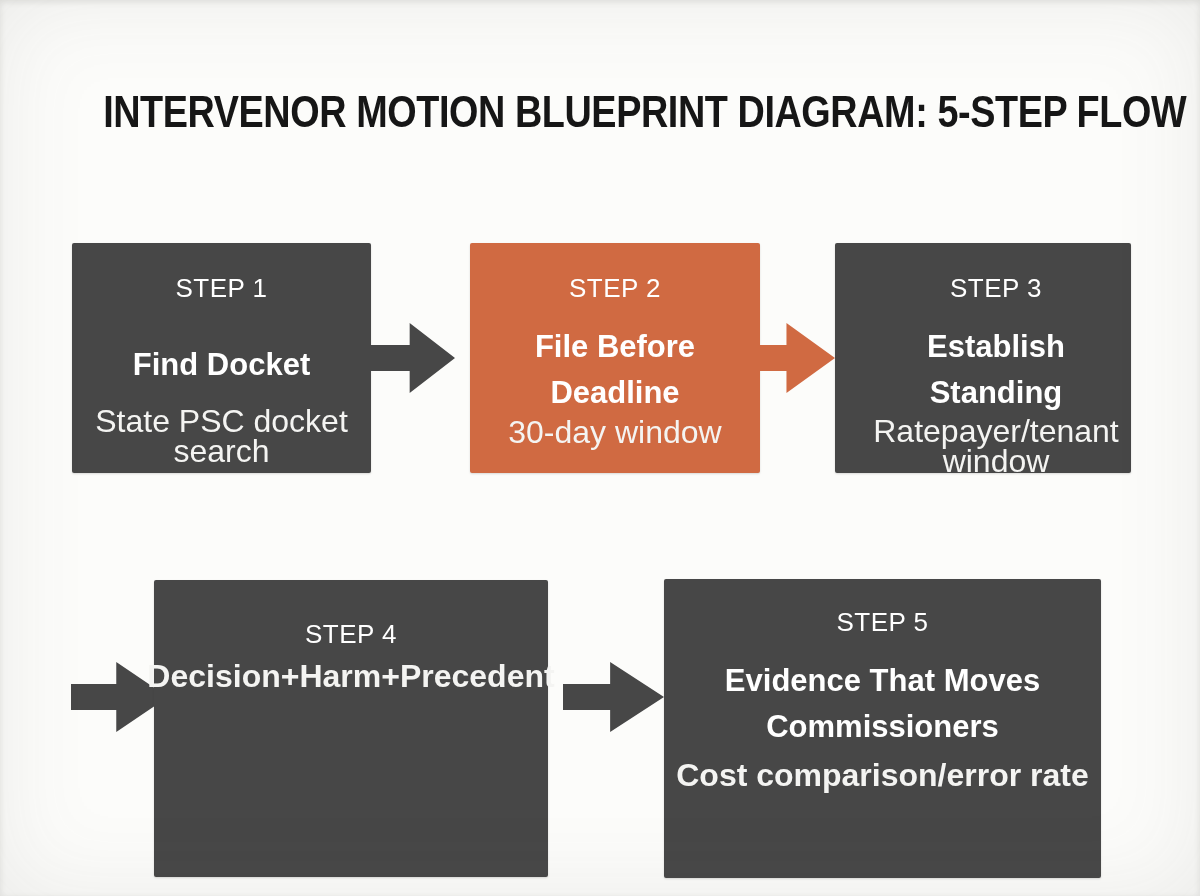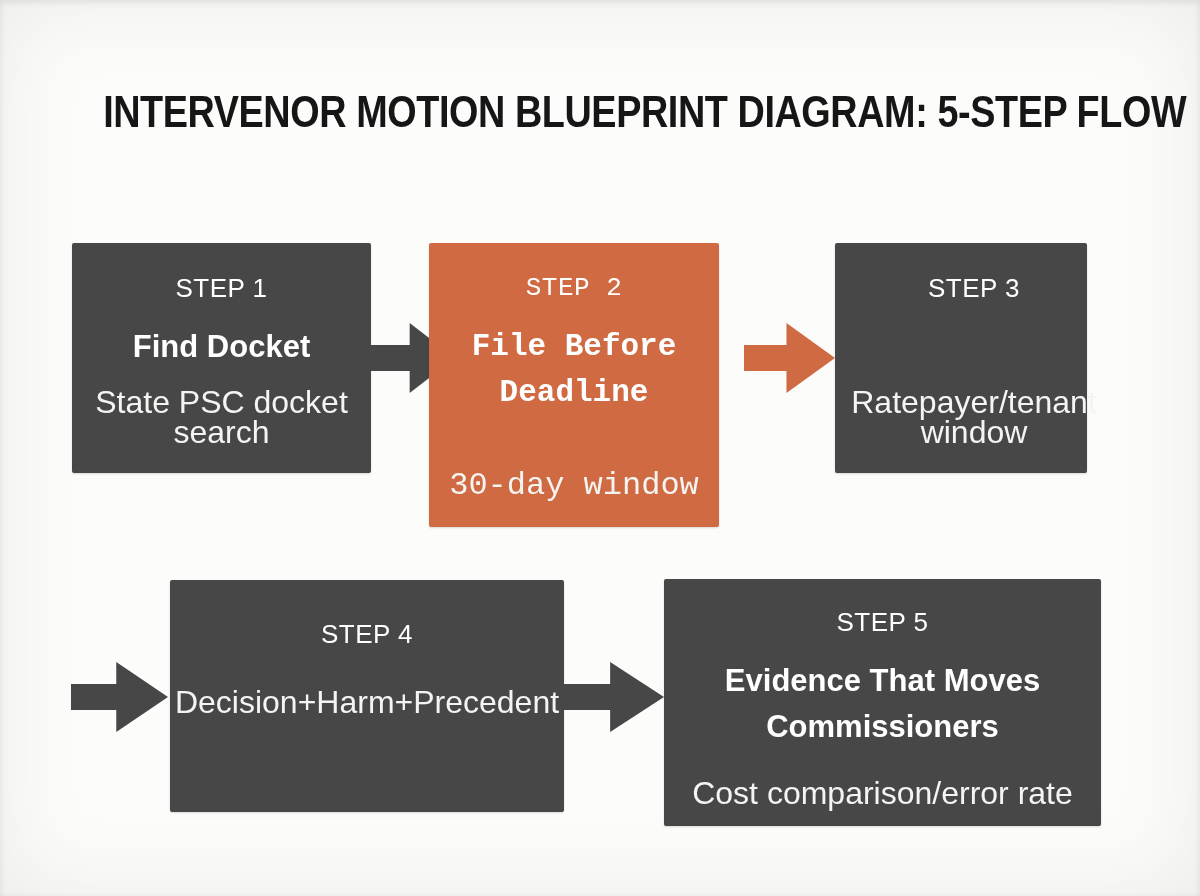--- a/index.html
+++ b/index.html
@@ -71,28 +71,28 @@
   .step-sub {
     font-size: 32px;
     line-height: 30px;
     color: #f4f4f2;
   }
 
   
   .row1 .step-sub { margin-top: auto; }
 
   
-  .pos-box1 { left: 72px;  top: 243px; width: 299px; height: 230px; }
-  .pos-box2 { left: 429px; top: 243px; width: 290px; height: 284px; font-family: Liberation Mono, monospace; }
-  .pos-box3 { left: 835px; top: 243px; width: 252px; height: 230px; padding-left: 36px; }
-  .pos-box4 { left: 170px; top: 580px; width: 394px; height: 232px; padding-top: 37px; gap: 8px; }
-  .pos-box5 { left: 664px; top: 579px; width: 437px; height: 247px; padding-top: 26px; }
+  .pos-box1 { left: 72px;  top: 243px; width: 299px; height: 230px; gap: 18px; }
+  .pos-box2 { left: 470px; top: 243px; width: 290px; height: 230px; }
+  .pos-box3 { left: 835px; top: 243px; width: 296px; height: 230px; padding-left: 36px; }
+  .pos-box4 { left: 154px; top: 580px; width: 394px; height: 297px; padding-top: 37px; }
+  .pos-box5 { left: 664px; top: 579px; width: 437px; height: 299px; padding-top: 26px; }
 
   .pos-box3 .step-name { max-width: 210px; }
-  .pos-box4 .step-sub, .pos-box5 .step-sub { margin-top: 28px; }
+  .pos-box4 .step-sub, .pos-box5 .step-sub { margin-top: 10px; font-weight: bold; }
 
   .arrow {
     position: absolute;
     display: block;
   }
   .pos-arrow1 { left: 370px; top: 320px; width: 85px;  height: 76px; }
   .pos-arrow2 { left: 744px; top: 320px; width: 91px;  height: 76px; }
   .pos-arrow3 { left: 71px;  top: 659px; width: 97px;  height: 76px; }
   .pos-arrow4 { left: 563px; top: 659px; width: 101px; height: 76px; }
   .arrow-dark   { color: var(--dark, #474747); }
@@ -127,20 +127,21 @@
   </div>
 
   <div class="arrow arrow-accent pos-arrow2">
     <svg viewBox="0 0 90 76" preserveAspectRatio="none" aria-hidden="true">
       <polygon points="0,25 42,25 42,3 90,38 42,73 42,51 0,51" fill="currentColor"></polygon>
     </svg>
   </div>
 
   <div class="box dark row1 pos-box3">
     <div class="step-label">STEP 3</div>
+    <div class="step-name">Establish Standing</div>
     <div class="step-sub">Ratepayer/tenant window</div>
   </div>
 
   <div class="arrow arrow-dark pos-arrow3">
     <svg viewBox="0 0 90 76" preserveAspectRatio="none" aria-hidden="true">
       <polygon points="0,25 42,25 42,3 90,38 42,73 42,51 0,51" fill="currentColor"></polygon>
     </svg>
   </div>
 
   <div class="box dark row2 pos-box4">

